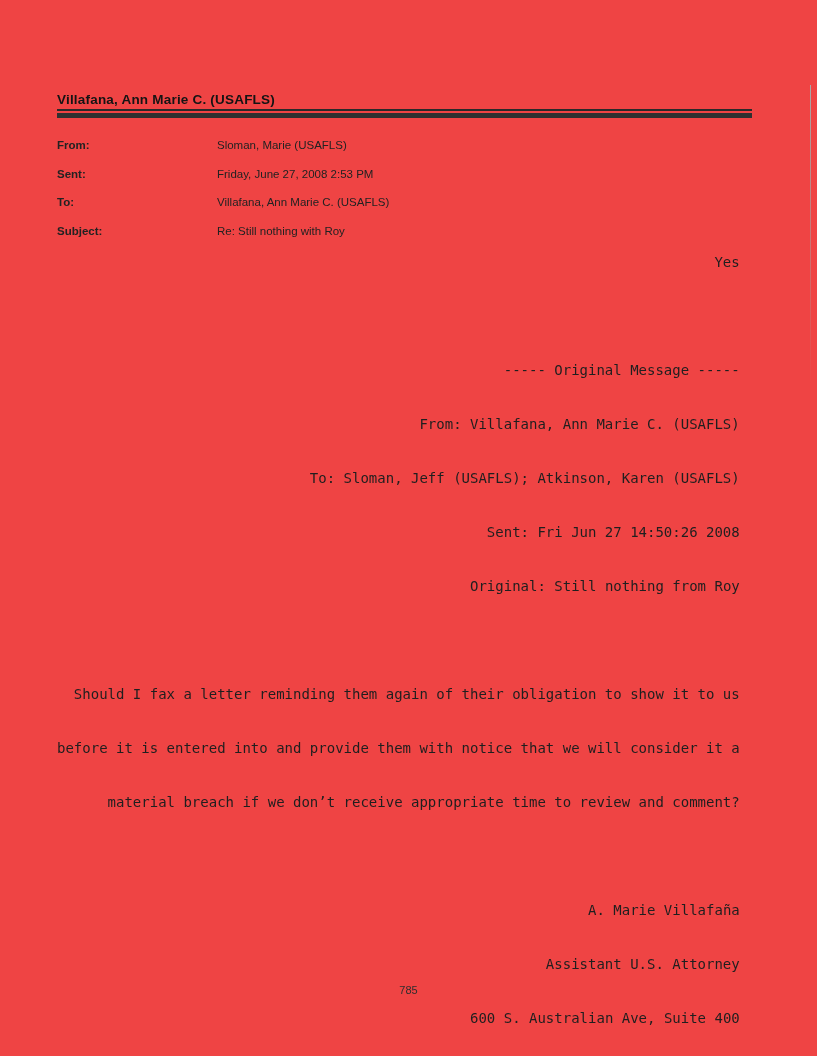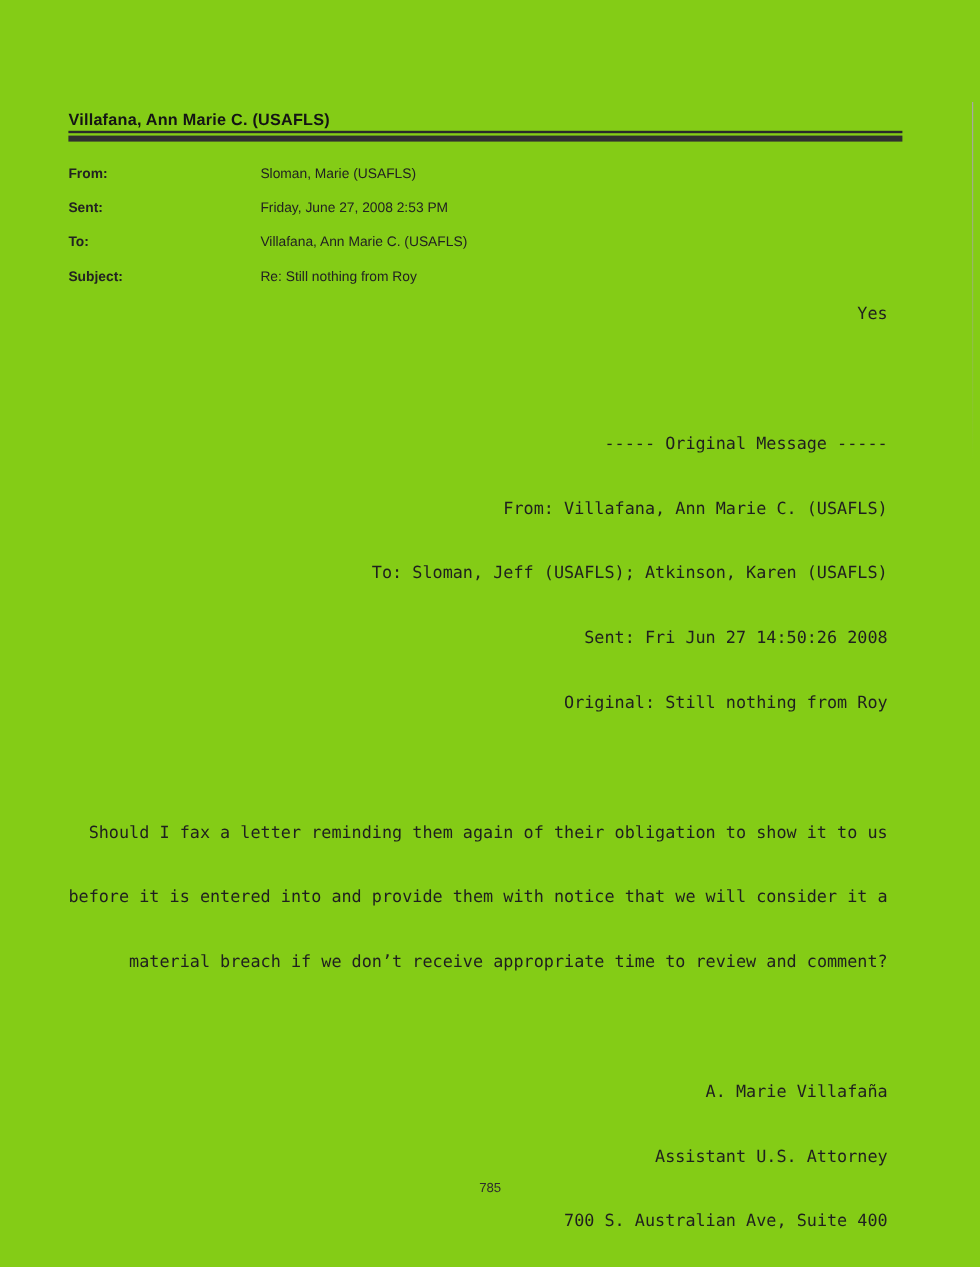--- a/index.html
+++ b/index.html
@@ -1,20 +1,20 @@
 <!DOCTYPE html>
 <html><head>
 <meta charset="utf-8">
 <style>
   html, body { margin: 0; padding: 0; background: #ffffff; }
   .page {
     position: relative;
     width: 817px;
     height: 1056px;
-    background: #84cc16;
+    background: #ef4444;
     font-family: "Liberation Sans", sans-serif;
     color: #1a1a1a;
     overflow: hidden;
   }
 
   
   .doc-header {
     position: absolute;
     left: 57px;
     top: 92px;
@@ -105,40 +105,40 @@
     <div class="meta-row">
       <span class="meta-label">Sent:</span>
       <span class="meta-value">Friday, June 27, 2008 2:53 PM</span>
     </div>
     <div class="meta-row">
       <span class="meta-label">To:</span>
       <span class="meta-value">Villafana, Ann Marie C. (USAFLS)</span>
     </div>
     <div class="meta-row">
       <span class="meta-label">Subject:</span>
-      <span class="meta-value">Re: Still nothing from Roy</span>
+      <span class="meta-value">Re: Still nothing with Roy</span>
     </div>
   </div>
 
   <div class="email-body">
     <div class="line">Yes</div>
     <div class="blank"></div>
     <div class="line">----- Original Message -----</div>
     <div class="line">From: Villafana, Ann Marie C. (USAFLS)</div>
     <div class="line">To: Sloman, Jeff (USAFLS); Atkinson, Karen (USAFLS)</div>
     <div class="line">Sent: Fri Jun 27 14:50:26 2008</div>
     <div class="line">Original: Still nothing from Roy</div>
     <div class="blank"></div>
     <div class="line">Should I fax a letter reminding them again of their obligation to show it to us</div>
     <div class="line">before it is entered into and provide them with notice that we will consider it a</div>
     <div class="line">material breach if we don’t receive appropriate time to review and comment?</div>
     <div class="blank"></div>
     <div class="line">A. Marie Villafaña</div>
     <div class="line">Assistant U.S. Attorney</div>
-    <div class="line">700 S. Australian Ave, Suite 400</div>
+    <div class="line">600 S. Australian Ave, Suite 400</div>
     
     
     
   </div>
 
   <div class="page-number">785</div>
 
   <div class="scan-line"></div>
 
 </div>

